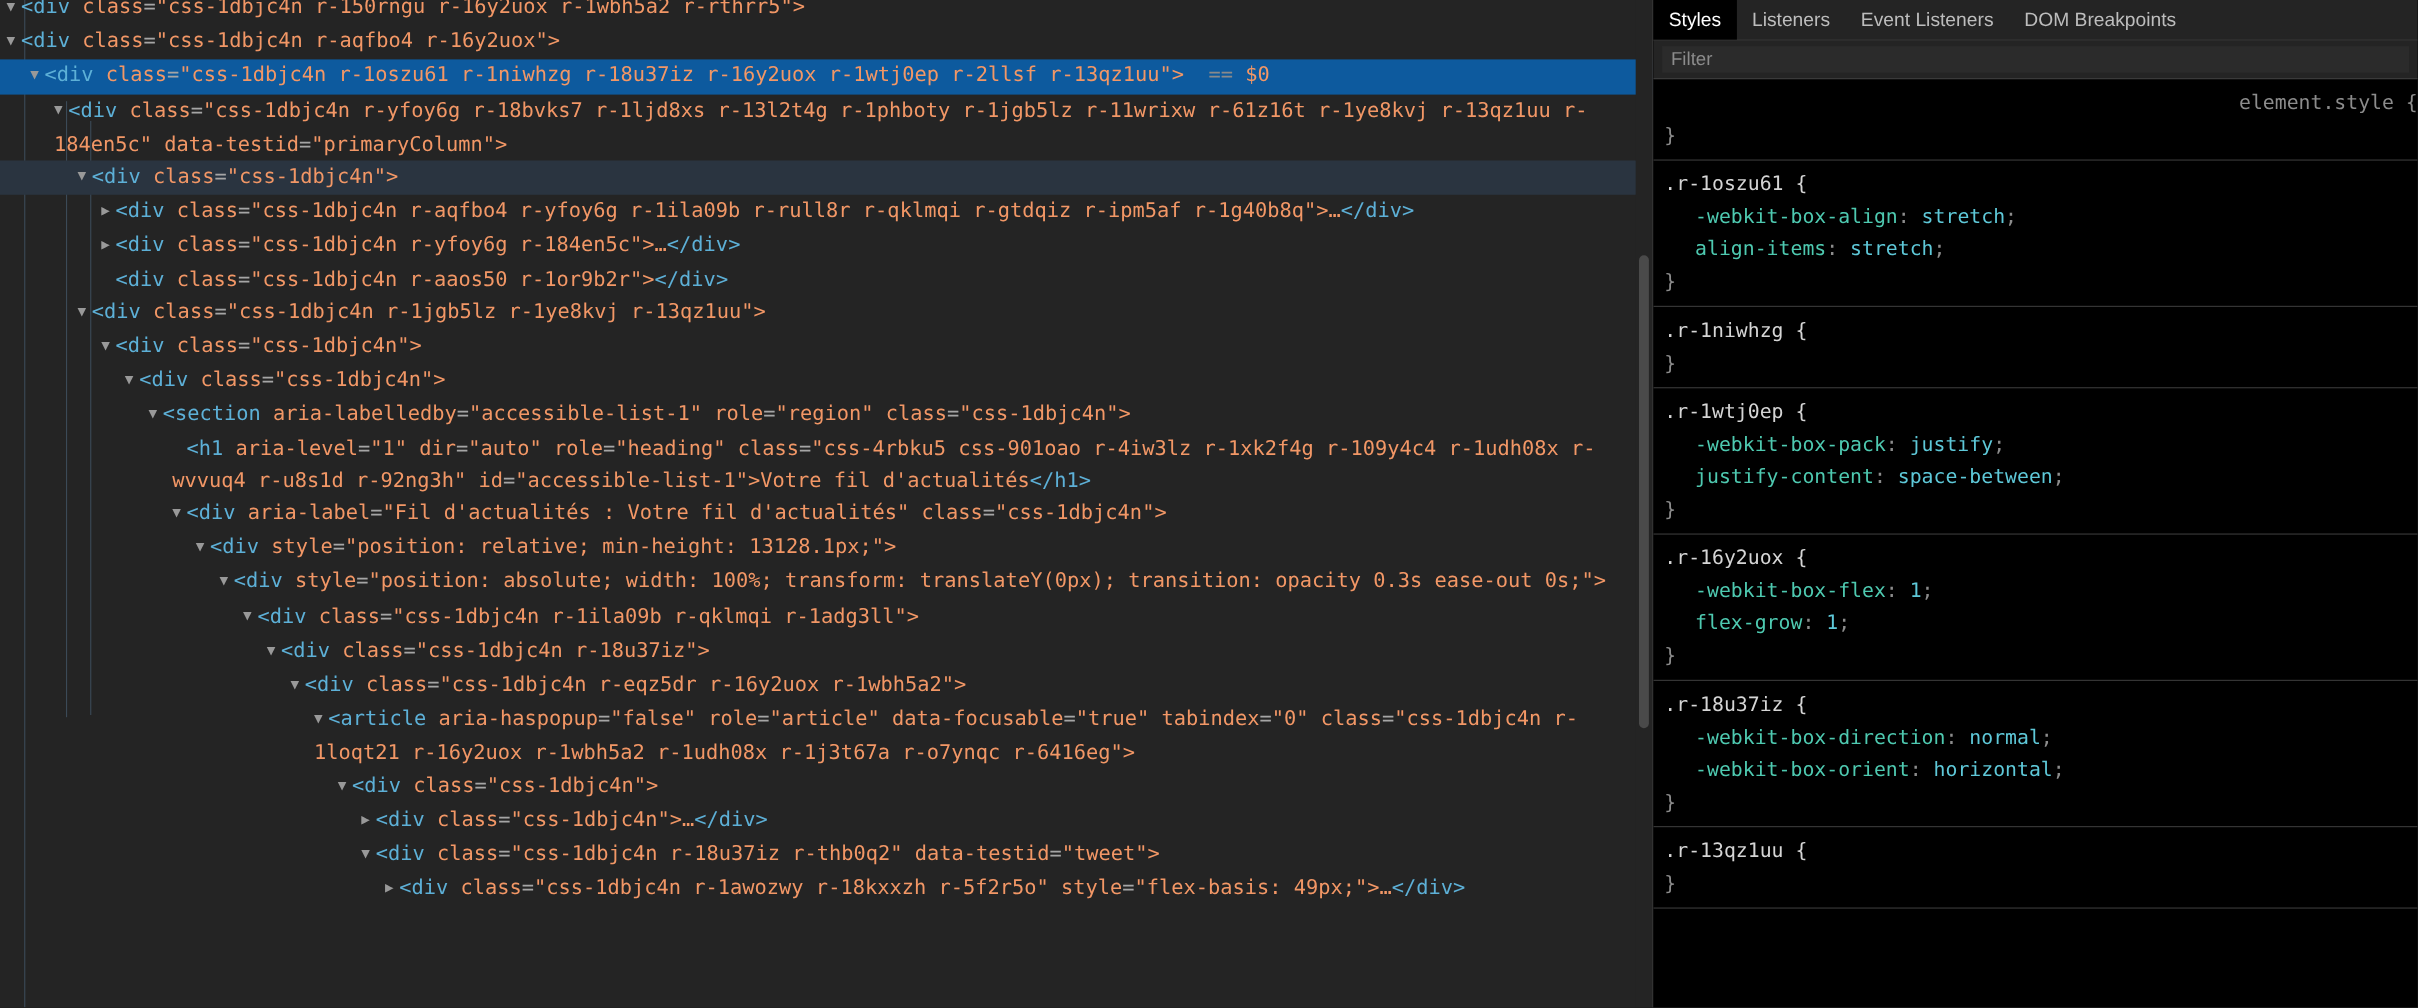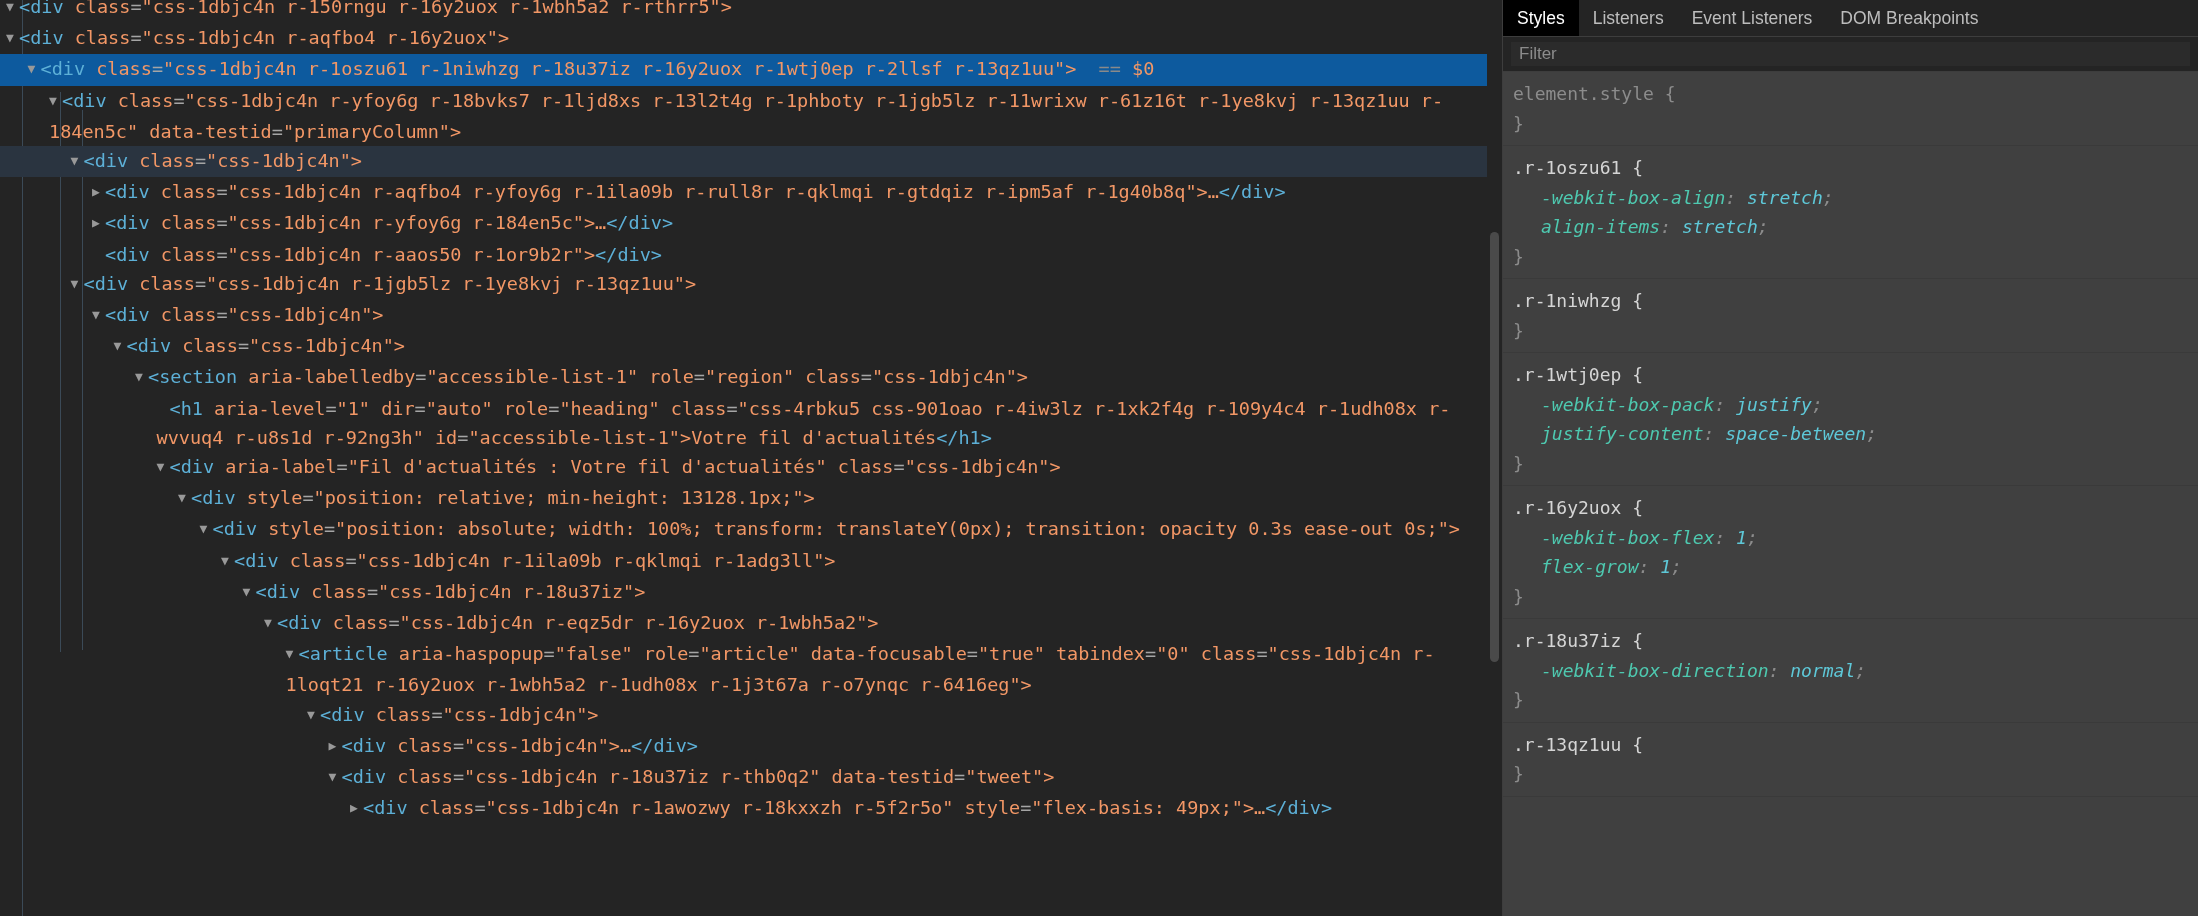--- a/index.html
+++ b/index.html
@@ -111,21 +111,21 @@
     height: 916px;
     background: #3d3d3d;
     flex: 0 0 auto;
   }
 
   
   .styles-pane {
     position: relative;
     width: 695px;
     height: 916px;
-    background: #404040;
+    background: #000000;
     flex: 0 0 auto;
     overflow: hidden;
   }
   .styles-tabbar {
     display: flex;
     align-items: stretch;
     height: 36px;
     background: #242424;
     border-bottom: 1px solid #3d3d3d;
   }
@@ -169,25 +169,24 @@
     border-bottom: 1px solid #3a3a3a;
     padding: 7px 0 7px 0;
     font-family: "DejaVu Sans Mono", "Liberation Mono", monospace;
     font-size: 18px;
     line-height: 29.5px;
   }
   .rule-sel {
     color: #d5d5d5;
     padding-left: 10px;
   }
-  .rule-sel.dim { color: #8c8c8c; font-style: normal; }
+  .rule-sel.dim { color: #8c8c8c; font-style: normal; text-align: right; }
   .rule-brace { color: #8c8c8c; padding-left: 10px; }
   .rule-decl {
     padding-left: 38px;
-    font-style: italic;
   }
   .prop { color: #4ec9b0; }
   .colon { color: #8c8c8c; }
   .pval { color: #5ec8d8; }
   .semi { color: #8c8c8c; }
   .swatch {
     display: inline-block;
     width: 13px;
     height: 13px;
     background: #000;
@@ -257,20 +256,21 @@
         </div>
         <div class="rule-block">
           <div class="rule-sel">.r-16y2uox {</div>
           <div class="rule-decl"><span class="prop">-webkit-box-flex</span><span class="colon">: </span><span class="pval">1</span><span class="semi">;</span></div>
           <div class="rule-decl"><span class="prop">flex-grow</span><span class="colon">: </span><span class="pval">1</span><span class="semi">;</span></div>
           <div class="rule-brace">}</div>
         </div>
         <div class="rule-block">
           <div class="rule-sel">.r-18u37iz {</div>
           <div class="rule-decl"><span class="prop">-webkit-box-direction</span><span class="colon">: </span><span class="pval">normal</span><span class="semi">;</span></div>
+          <div class="rule-decl"><span class="prop">-webkit-box-orient</span><span class="colon">: </span><span class="pval">horizontal</span><span class="semi">;</span></div>
           <div class="rule-brace">}</div>
         </div>
         <div class="rule-block">
           <div class="rule-sel">.r-13qz1uu {</div>
           <div class="rule-brace">}</div>
         </div>
       </div>
     <div class="styles-scrollbar"></div>
   </div>
 

